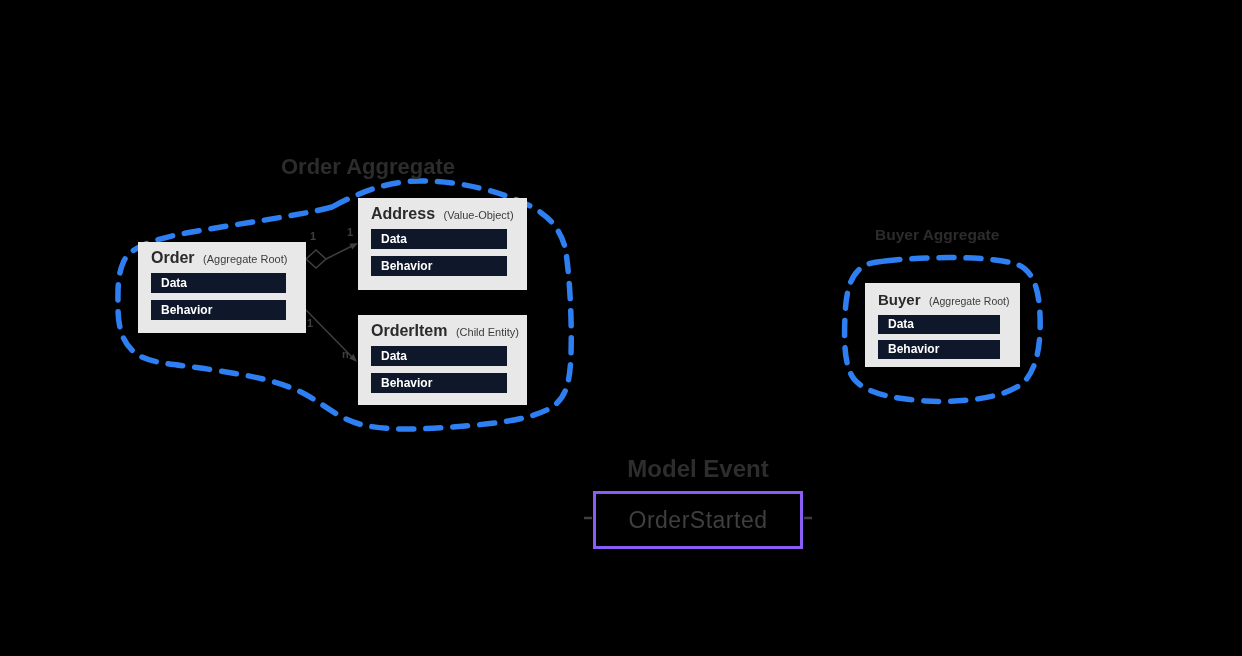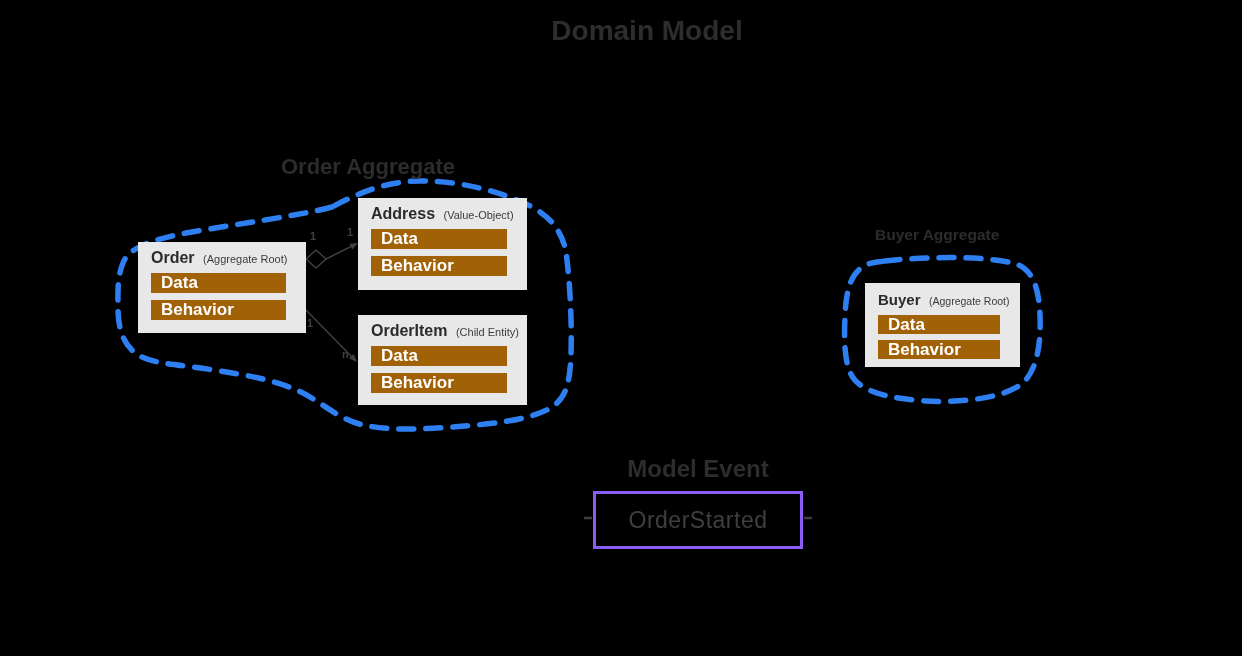--- a/index.html
+++ b/index.html
@@ -35,22 +35,22 @@
   
   .entity {
     background: #e8e8e8;
     box-sizing: border-box;
     padding: 7px 20px 0 13px;
   }
   .entity-title { white-space: nowrap; margin-bottom: 6px; }
   .entity-name { color: #2b2b2b; font-weight: bold; font-size: 16px; }
   .entity-stereotype { color: #3c3c3c; font-size: 11px; margin-left: 4px; }
   .entity-bar {
-    background: #a16207; color: #ffffff;
-    font-weight: bold; font-size: 17px;
+    background: #0f172a; color: #ffffff;
+    font-weight: bold; font-size: 12px;
     height: 20px; line-height: 20px;
     padding-left: 10px; margin-bottom: 7px;
   }
   .entity.buyer { padding-top: 8px; }
   .entity.buyer .entity-name { font-size: 15px; }
   .entity.buyer .entity-stereotype { font-size: 10.5px; }
   .entity.buyer .entity-bar { height: 19px; line-height: 19px; margin-bottom: 6px; }
 
   
   .event-box {
@@ -106,21 +106,20 @@
   <polygon points="358,243 352.3,249.4 349.4,243.7" fill="#3f3f3f"></polygon>
 
   <line x1="306" y1="310" x2="352" y2="357" stroke="#3f3f3f" stroke-width="1.5"></line>
   <polygon points="357,362 349.1,358.5 353.7,354.1" fill="#3f3f3f"></polygon>
 
   <line x1="584" y1="518" x2="592" y2="518" stroke="#3f3f3f" stroke-width="2.5"></line>
   <line x1="804" y1="518" x2="812" y2="518" stroke="#3f3f3f" stroke-width="2.5"></line>
 </svg>
 
 <div class="abs main-title">
-  <span class="line1">Domain Model</span>
 </div>
 
 <div class="abs aggregate-label order-aggregate-label">Order Aggregate</div>
 <div class="abs aggregate-label buyer-aggregate-label">Buyer Aggregate</div>
 
 <div class="abs entity" style="left:138px; top:242px; width:168px; height:91px;">
   <div class="entity-title">
     <span class="entity-name">Order</span>
     <span class="entity-stereotype">(Aggregate Root)</span>
   </div>

